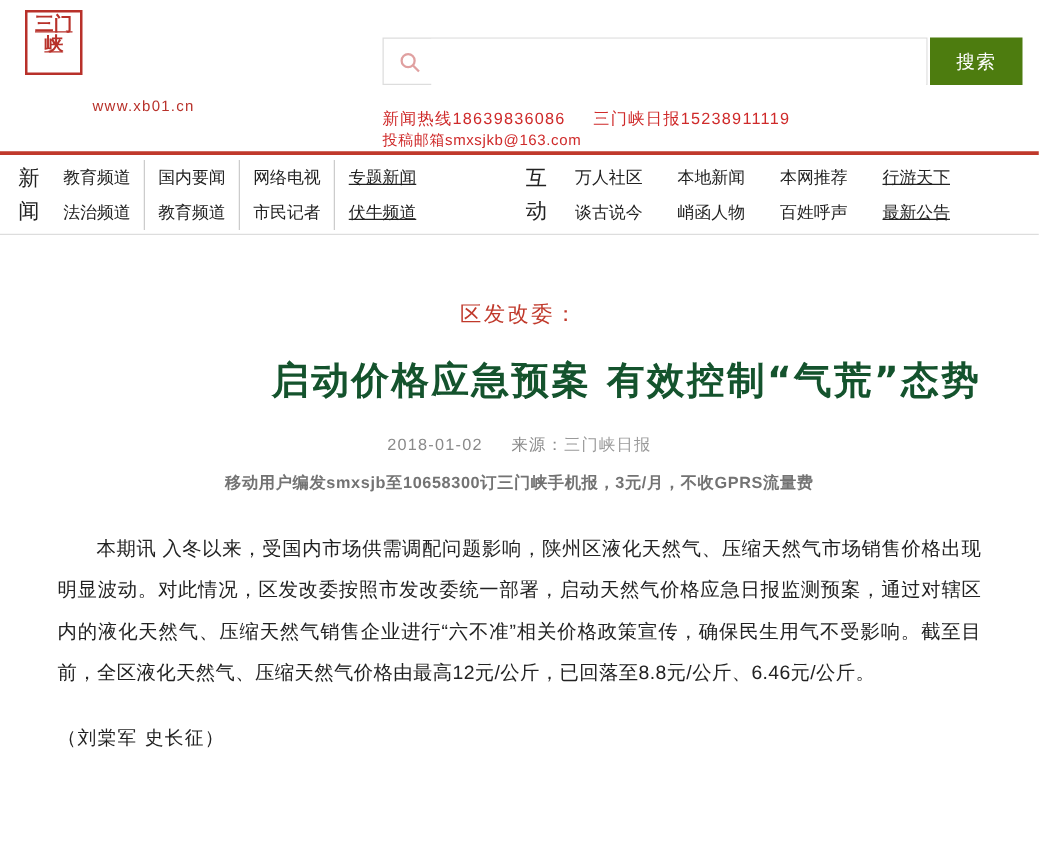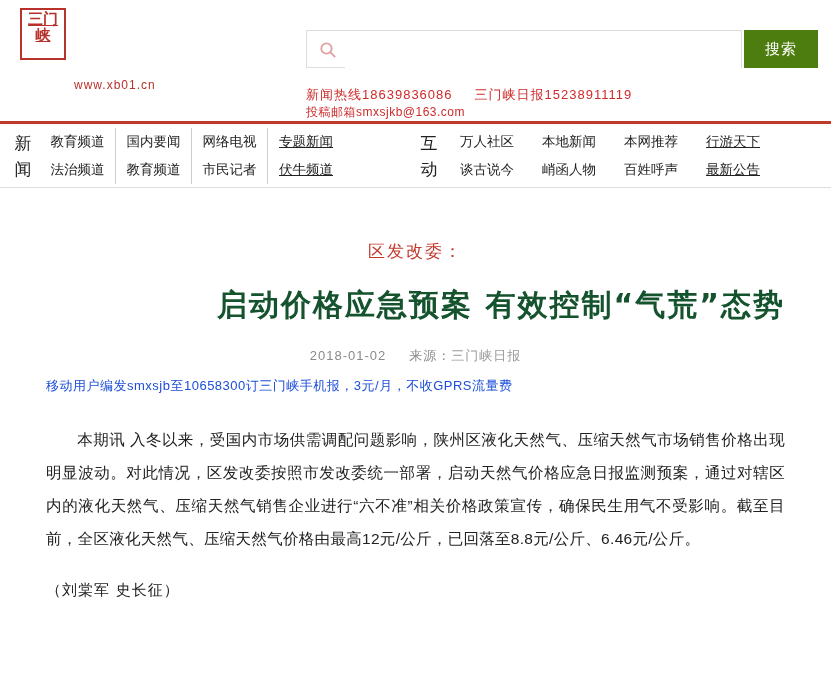--- a/index.html
+++ b/index.html
@@ -252,24 +252,25 @@
     margin-top: 22px;
     text-align: center;
     font-size: 13px;
     color: #8a8a8a;
     letter-spacing: 1px;
   }
   .meta .source-label { color: #8a8a8a; }
   .meta .source-value { color: #9a9a9a; }
   .subnote {
     margin-top: 12px;
-    text-align: left;
+    text-align: center;
     font-size: 13px;
-    color: #1d4ed8;
+    color: #737373;
     letter-spacing: 0.5px;
+    font-weight: bold;
   }
   .body {
     margin-top: 28px;
     font-size: 15.5px;
     line-height: 33px;
     color: #222;
     text-align: justify;
     letter-spacing: 0.3px;
     font-family: Liberation Sans, sans-serif;
   }

